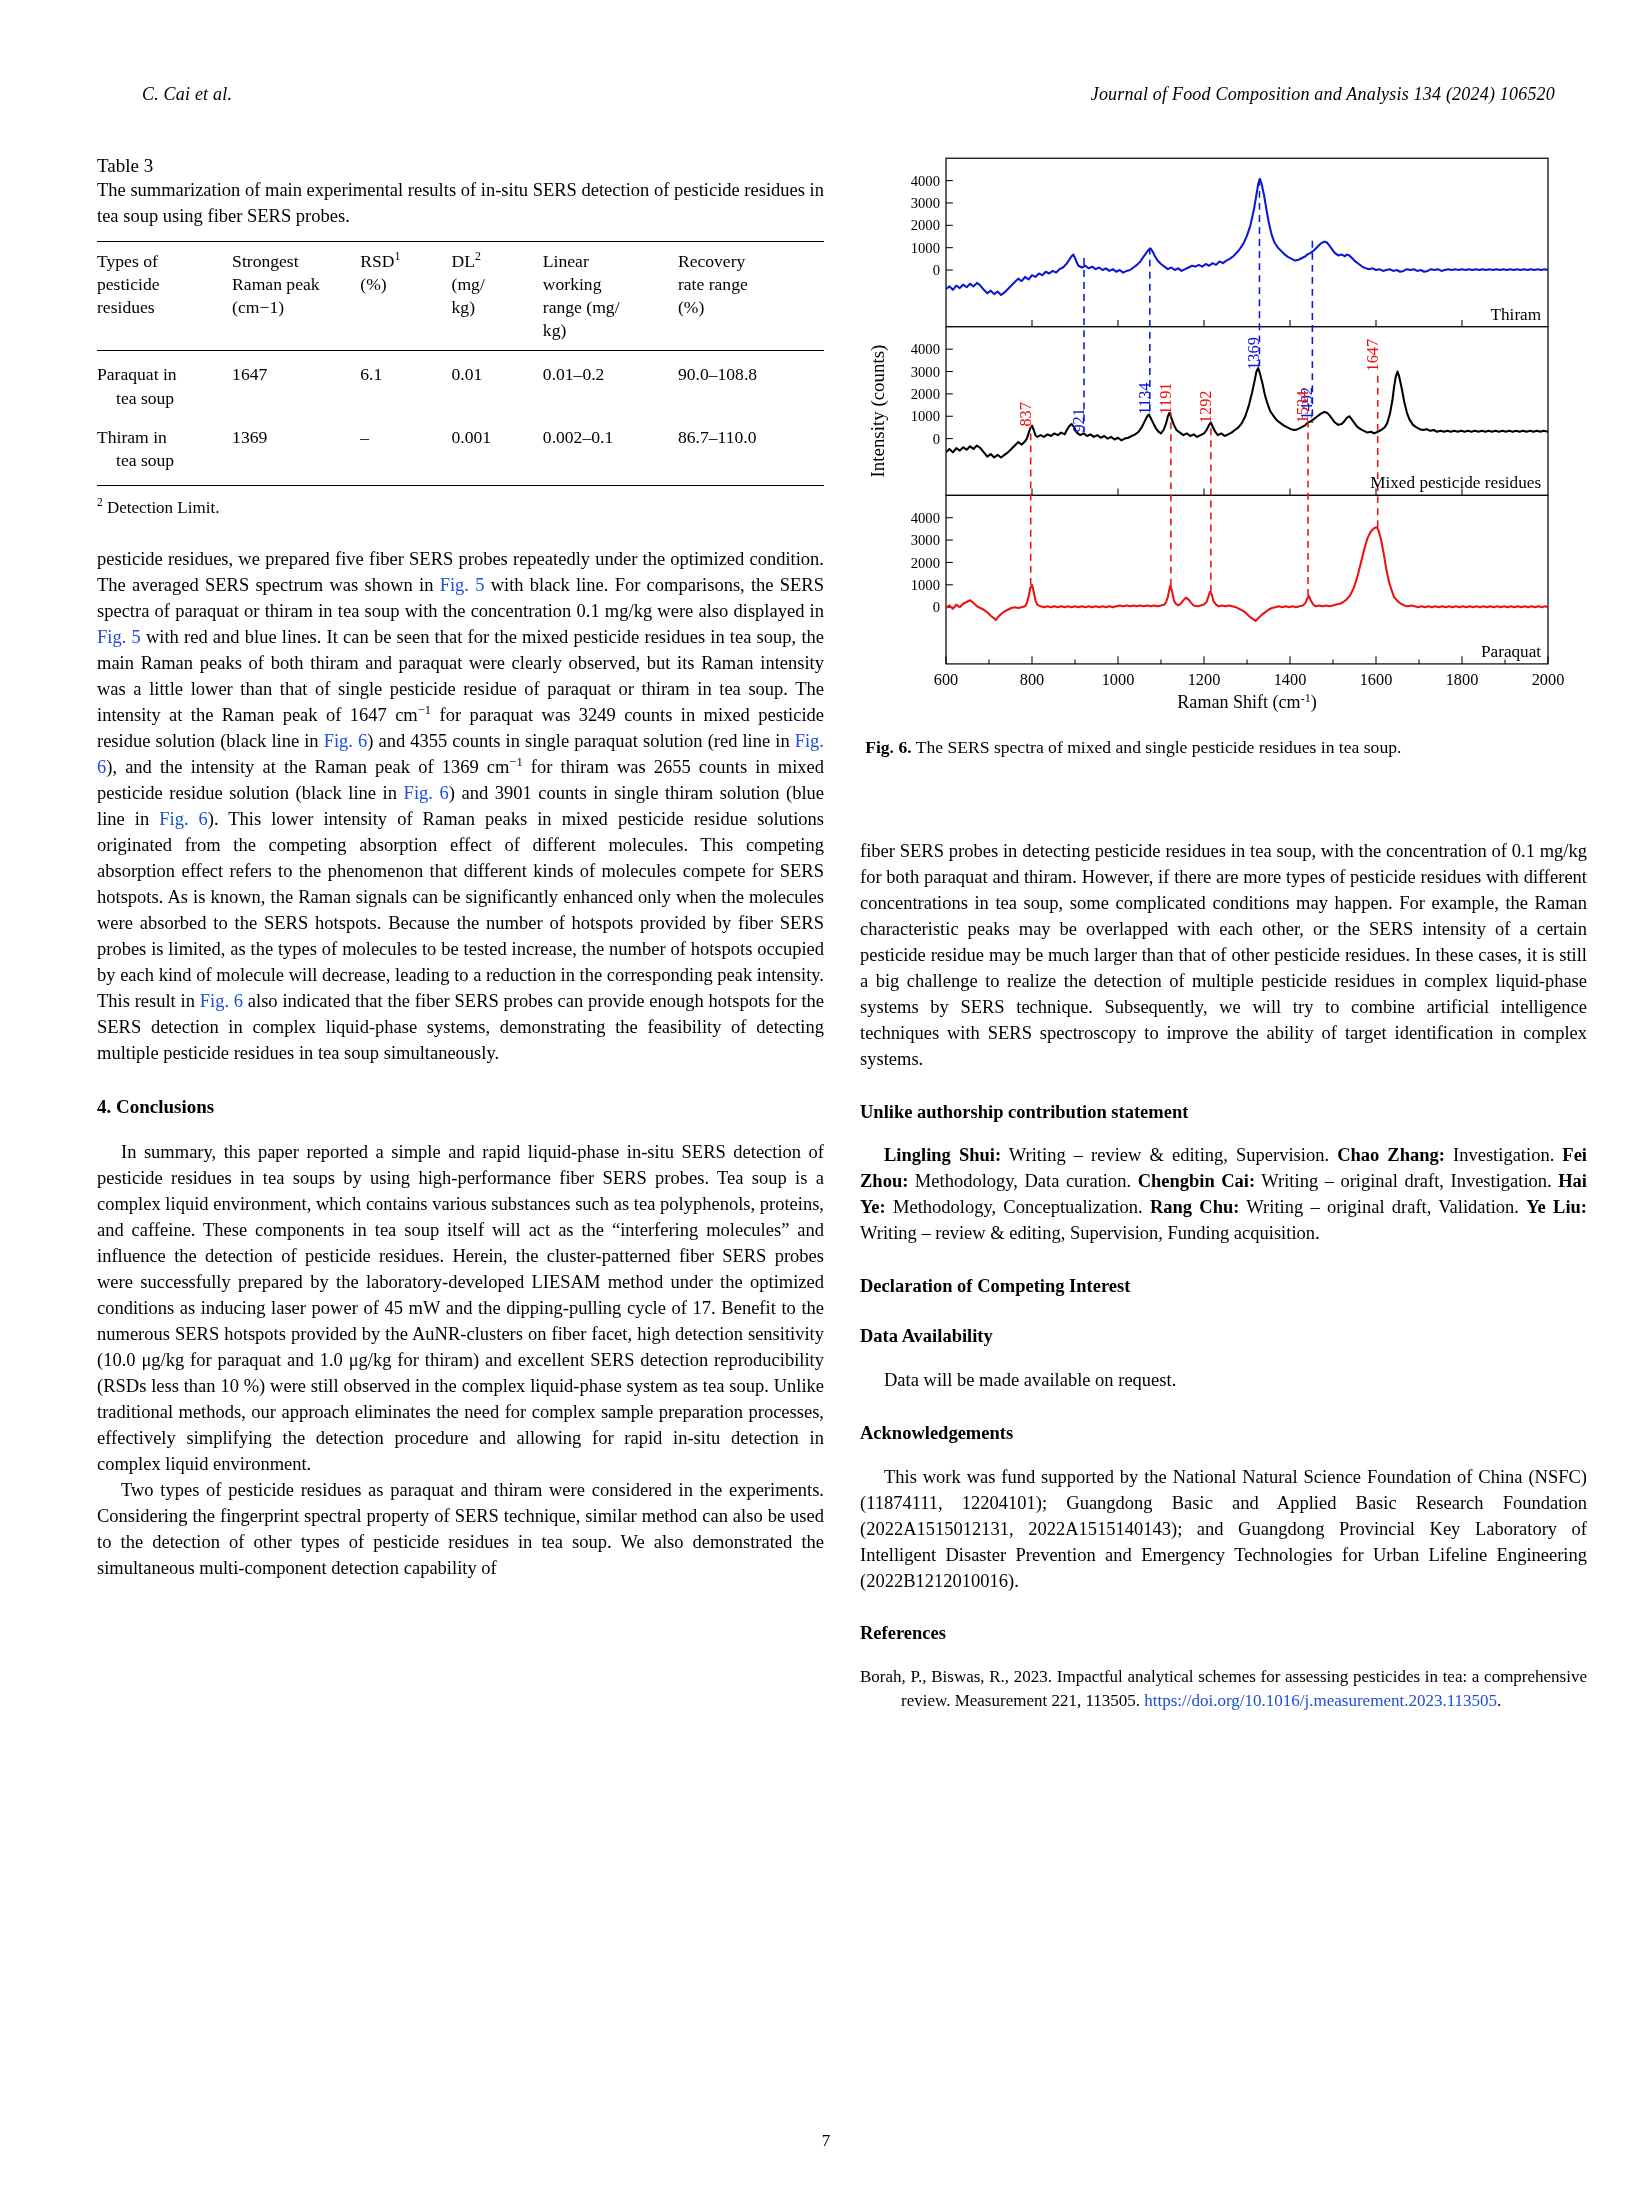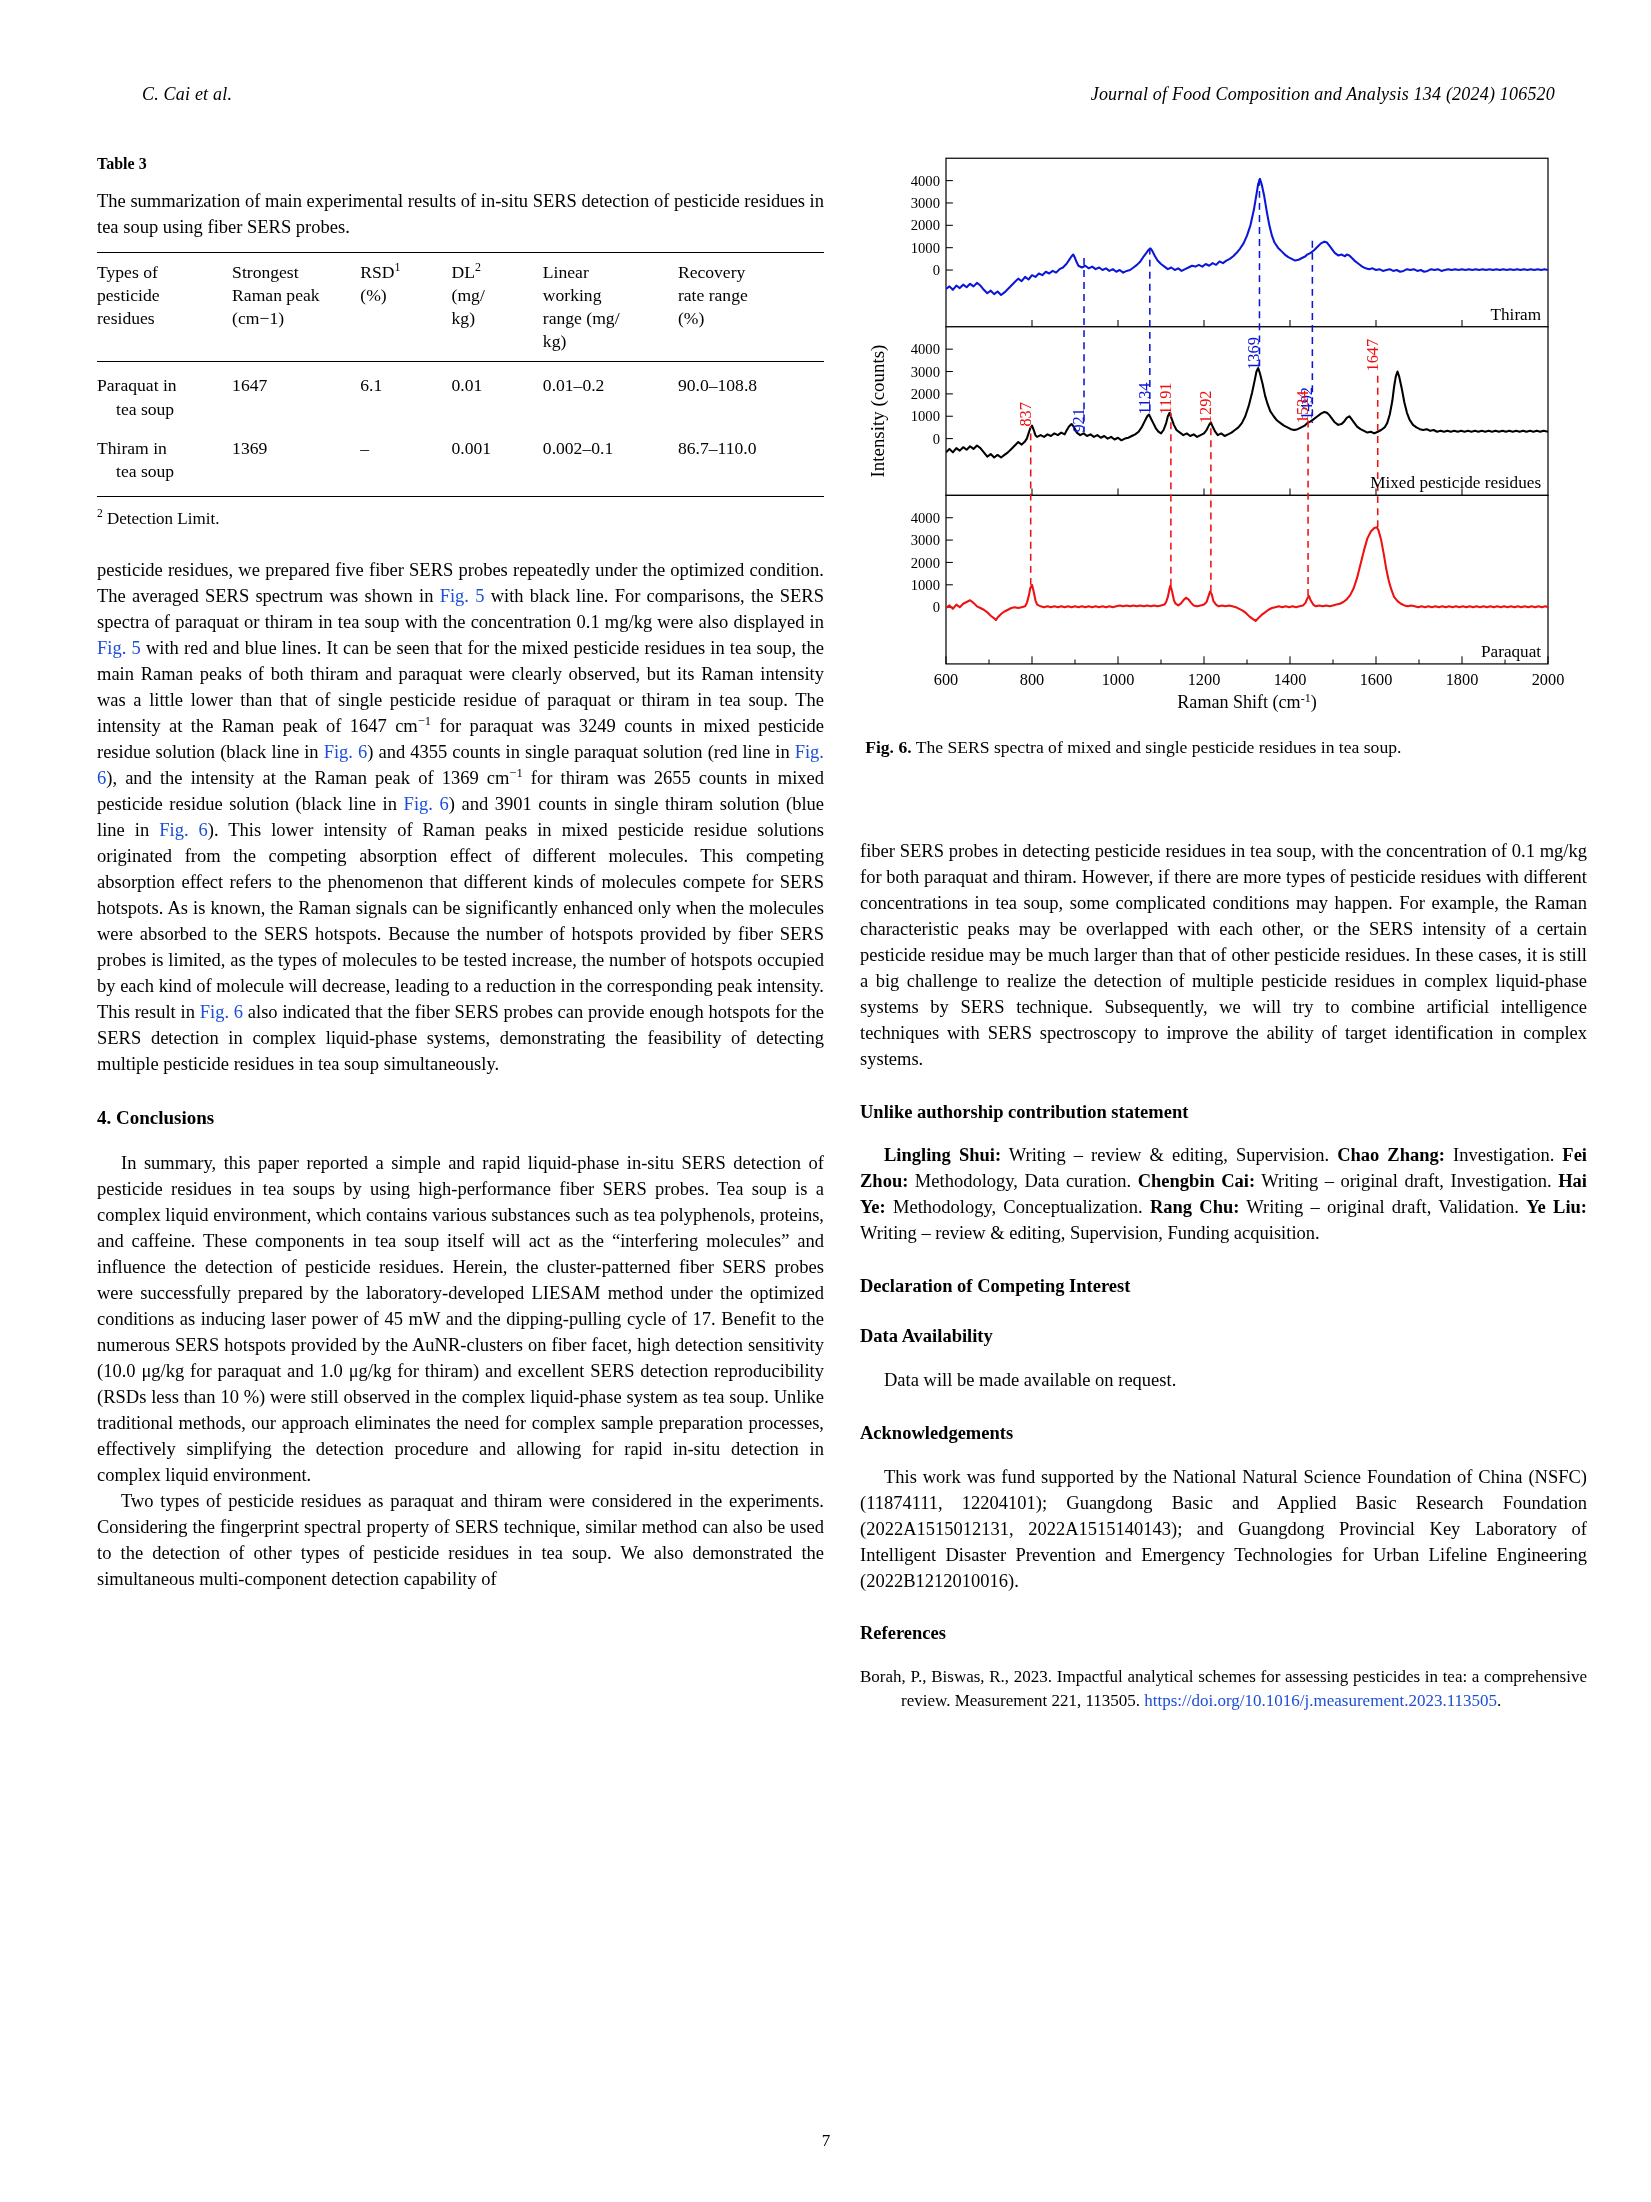--- a/index.html
+++ b/index.html
@@ -21,21 +21,21 @@
   }
   .runhead .right {
     position:absolute; right:97px; top:0;
     font-style:italic; font-size:18px; letter-spacing:0.2px;
   }
 
   
   .col-left  { position:absolute; left:97px;  top:155px; width:727px; }
 
   
-  .tbl-num { font-weight:bold; font-size:16px; margin-bottom:16px; }
+  .tbl-num { font-weight:normal; font-size:19px; margin-bottom:1px; }
   .tbl-cap { font-size:18.5px; line-height:1.38; text-align:justify; margin-bottom:12px; }
   table.t3 { border-collapse:collapse; width:727px; font-size:17.6px; }
   table.t3 thead th {
     text-align:left; font-weight:normal; vertical-align:top;
     padding:7.7px 8.6px 7.7px 0; line-height:1.32;
   }
   table.t3 thead { border-top:1.9px solid #000; border-bottom:0.9px solid #000; }
   table.t3 tbody { border-bottom:1.9px solid #000; }
   table.t3 tbody td {
     vertical-align:top; padding:7.7px 8.6px 7.7px 0; line-height:1.34;

